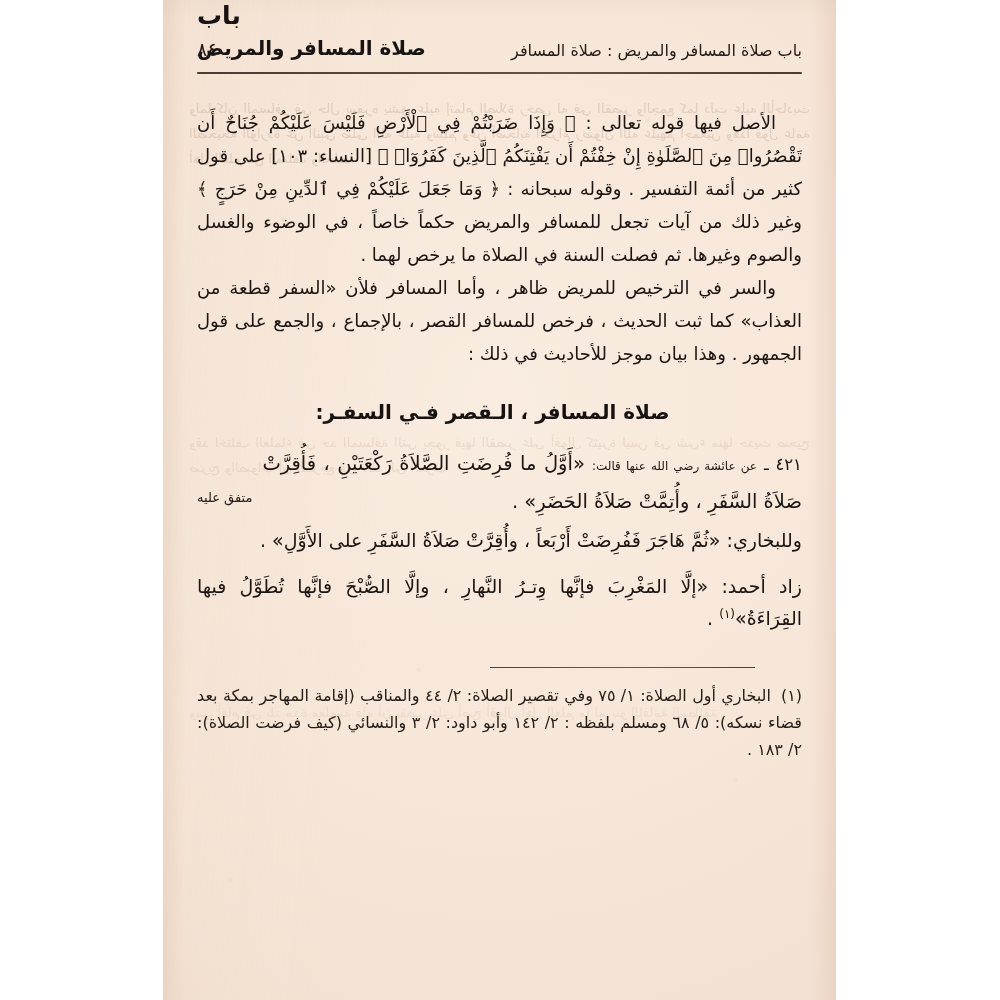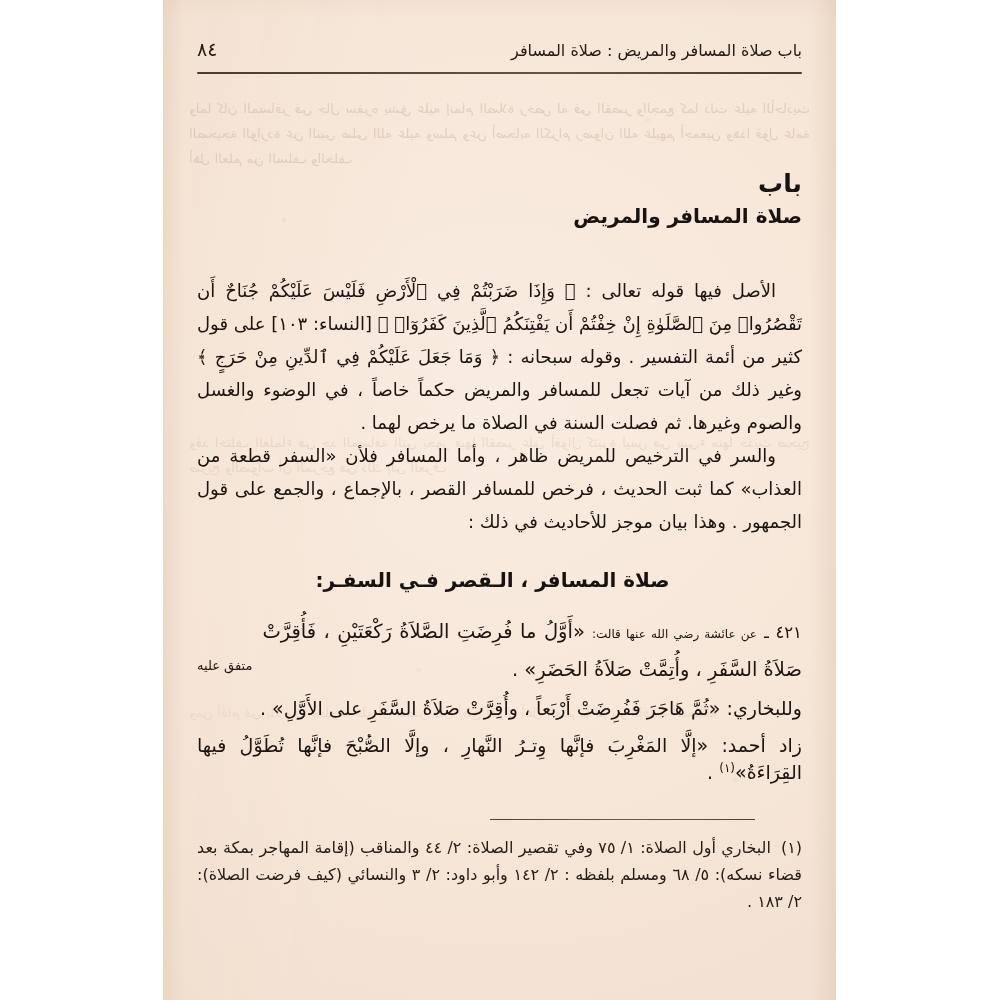--- a/index.html
+++ b/index.html
@@ -120,22 +120,21 @@
     left: 34px;
     right: 34px;
     height: 2px;
     background: linear-gradient(to left, #3a2d24, #5a463a 40%, #3a2d24);
     border-radius: 1px;
     opacity: .92;
   }
 
   
   #chapter {
-    margin-top: 168px;
-    text-align: right;
+    text-align: left;
     color: #181310;
   }
   .chapter-kicker {
     font-size: 25px;
     font-weight: bold;
     line-height: 1.25;
     letter-spacing: 0;
   }
   .chapter-name {
     font-size: 20px;
@@ -252,21 +251,21 @@
 
       <div class="hadith">
         <span class="takhrij">متفق عليه</span>
         <span class="num">٤٢١ ـ</span>
         <span class="isnad">عن عائشة رضي الله عنها قالت:</span>
         <span class="matn">«أَوَّلُ ما فُرِضَتِ الصَّلاَةُ رَكْعَتَيْنِ ، فَأُقِرَّتْ صَلاَةُ السَّفَرِ ، وأُتِمَّتْ صَلاَةُ الحَضَرِ» .</span>
       </div>
 
       <p class="para no-indent" style="margin-top:2px;line-height:36px;font-size:19px;">وللبخاري: «ثُمَّ هَاجَرَ فَفُرِضَتْ أَرْبَعاً ، وأُقِرَّتْ صَلاَةُ السَّفَرِ على الأَوَّلِ» .</p>
 
-      <p class="para no-indent" style="margin-top:8px;line-height:23px;font-size:19px;"><span>زاد أحمد: «إلَّا المَغْرِبَ فإنَّها وِتـرُ النَّهارِ ، وإلَّا الصُّبْحَ فإنَّها تُطَوَّلُ فيها القِرَاءَةُ»</span><span class="fn-ref">(١)</span><span> .</span></p>
+      <p class="para no-indent" style="margin-top:14px;line-height:28px;font-size:19px;"><span>زاد أحمد: «إلَّا المَغْرِبَ فإنَّها وِتـرُ النَّهارِ ، وإلَّا الصُّبْحَ فإنَّها تُطَوَّلُ فيها القِرَاءَةُ»</span><span class="fn-ref">(١)</span><span> .</span></p>
 
       <div id="fn-rule"></div>
 
       <div id="footnotes">
         <span class="fn-marker">(١)</span><span>البخاري أول الصلاة: ١/ ٧٥ وفي تقصير الصلاة: ٢/ ٤٤ والمناقب (إقامة المهاجر بمكة بعد قضاء نسكه): ٥/ ٦٨ ومسلم بلفظه : ٢/ ١٤٢ وأبو داود: ٢/ ٣ والنسائي (كيف فرضت الصلاة): ٢/ ١٨٣ .</span>
       </div>
 
     </div>
   </div>
 </div>

